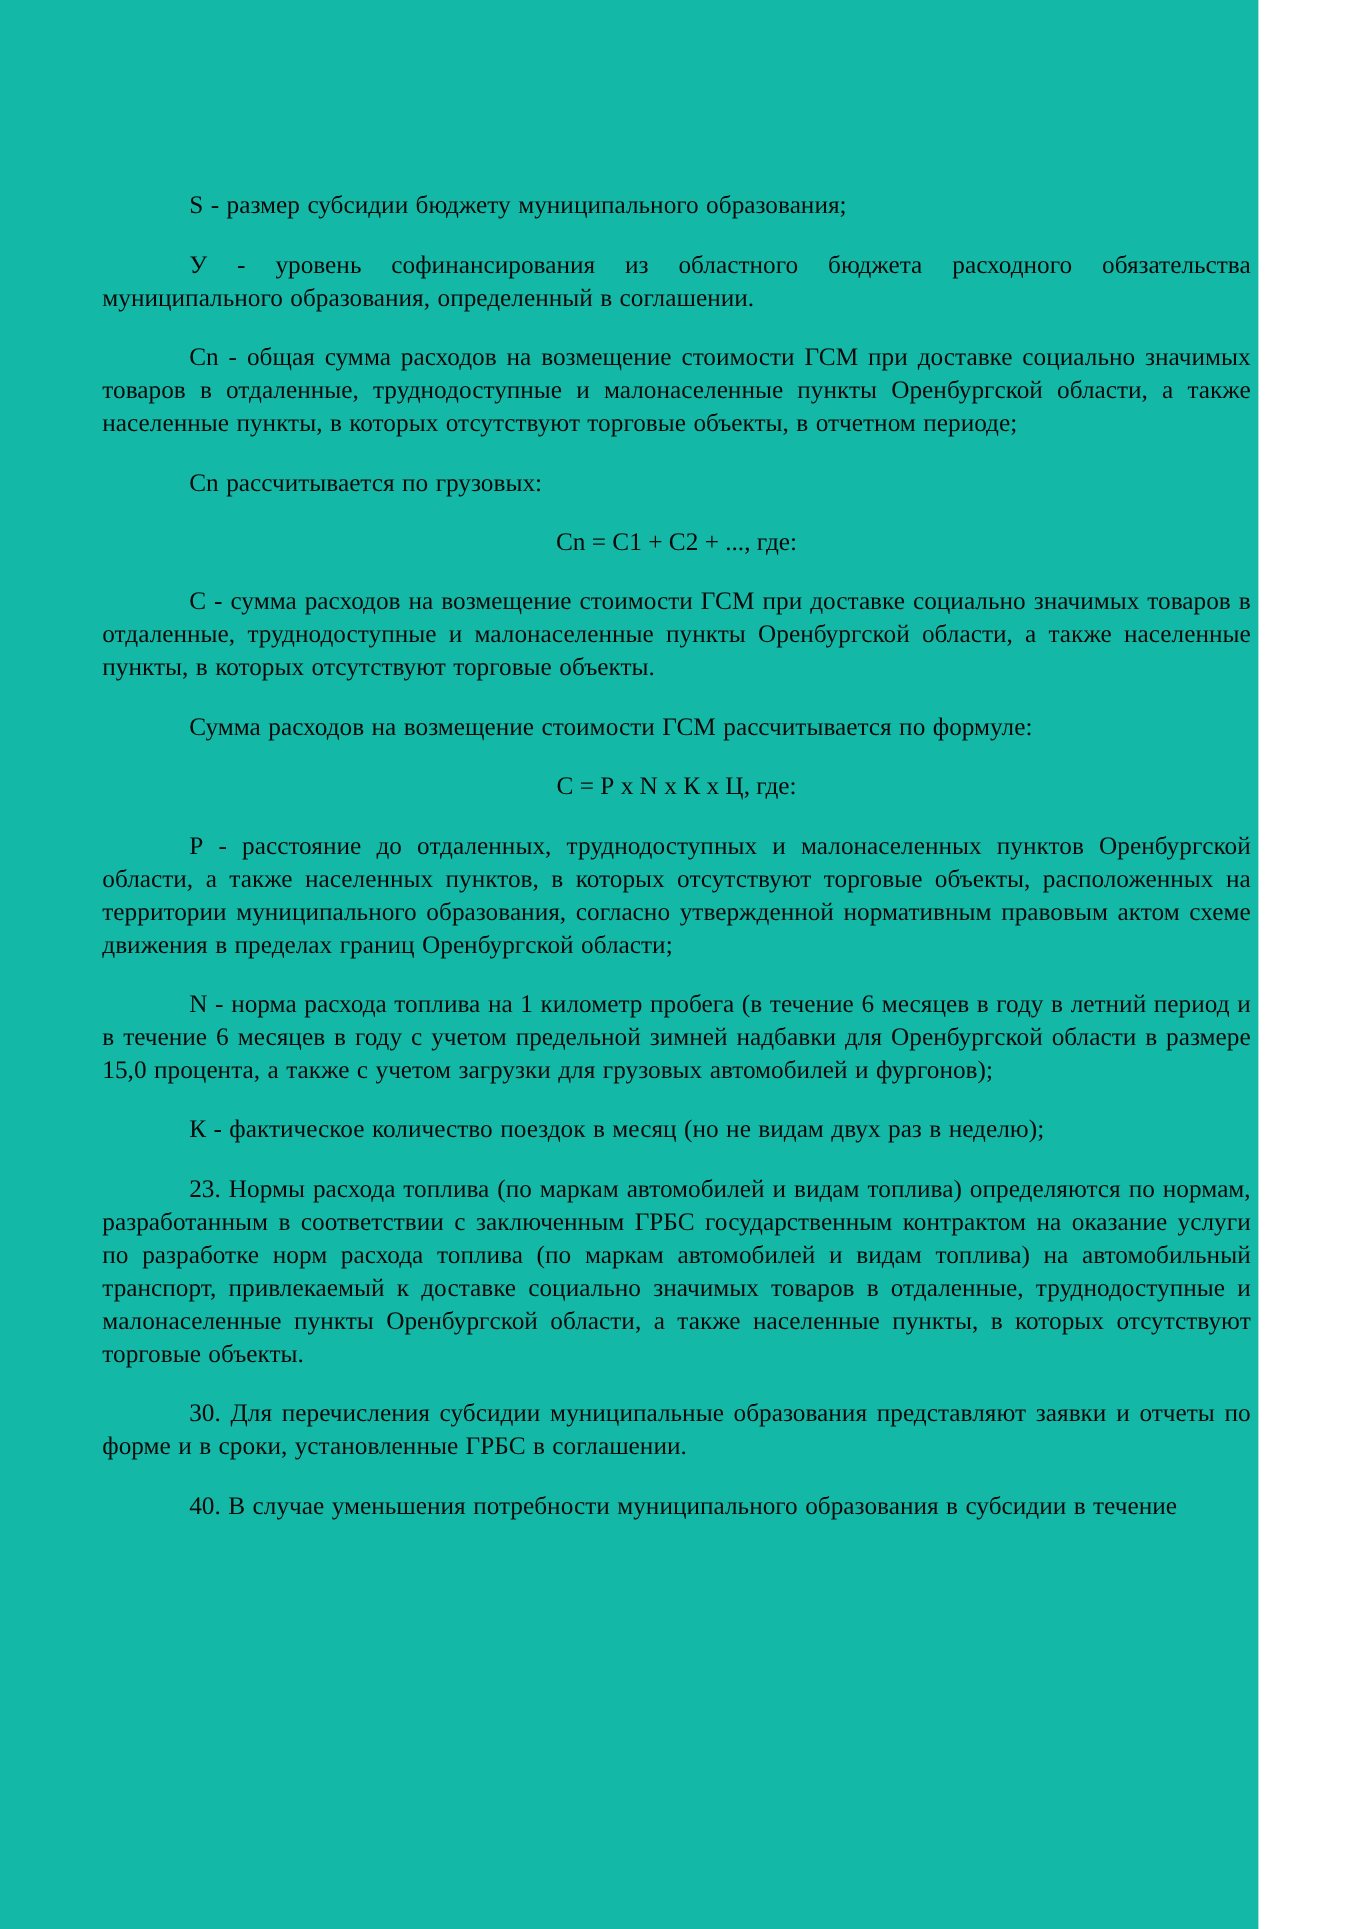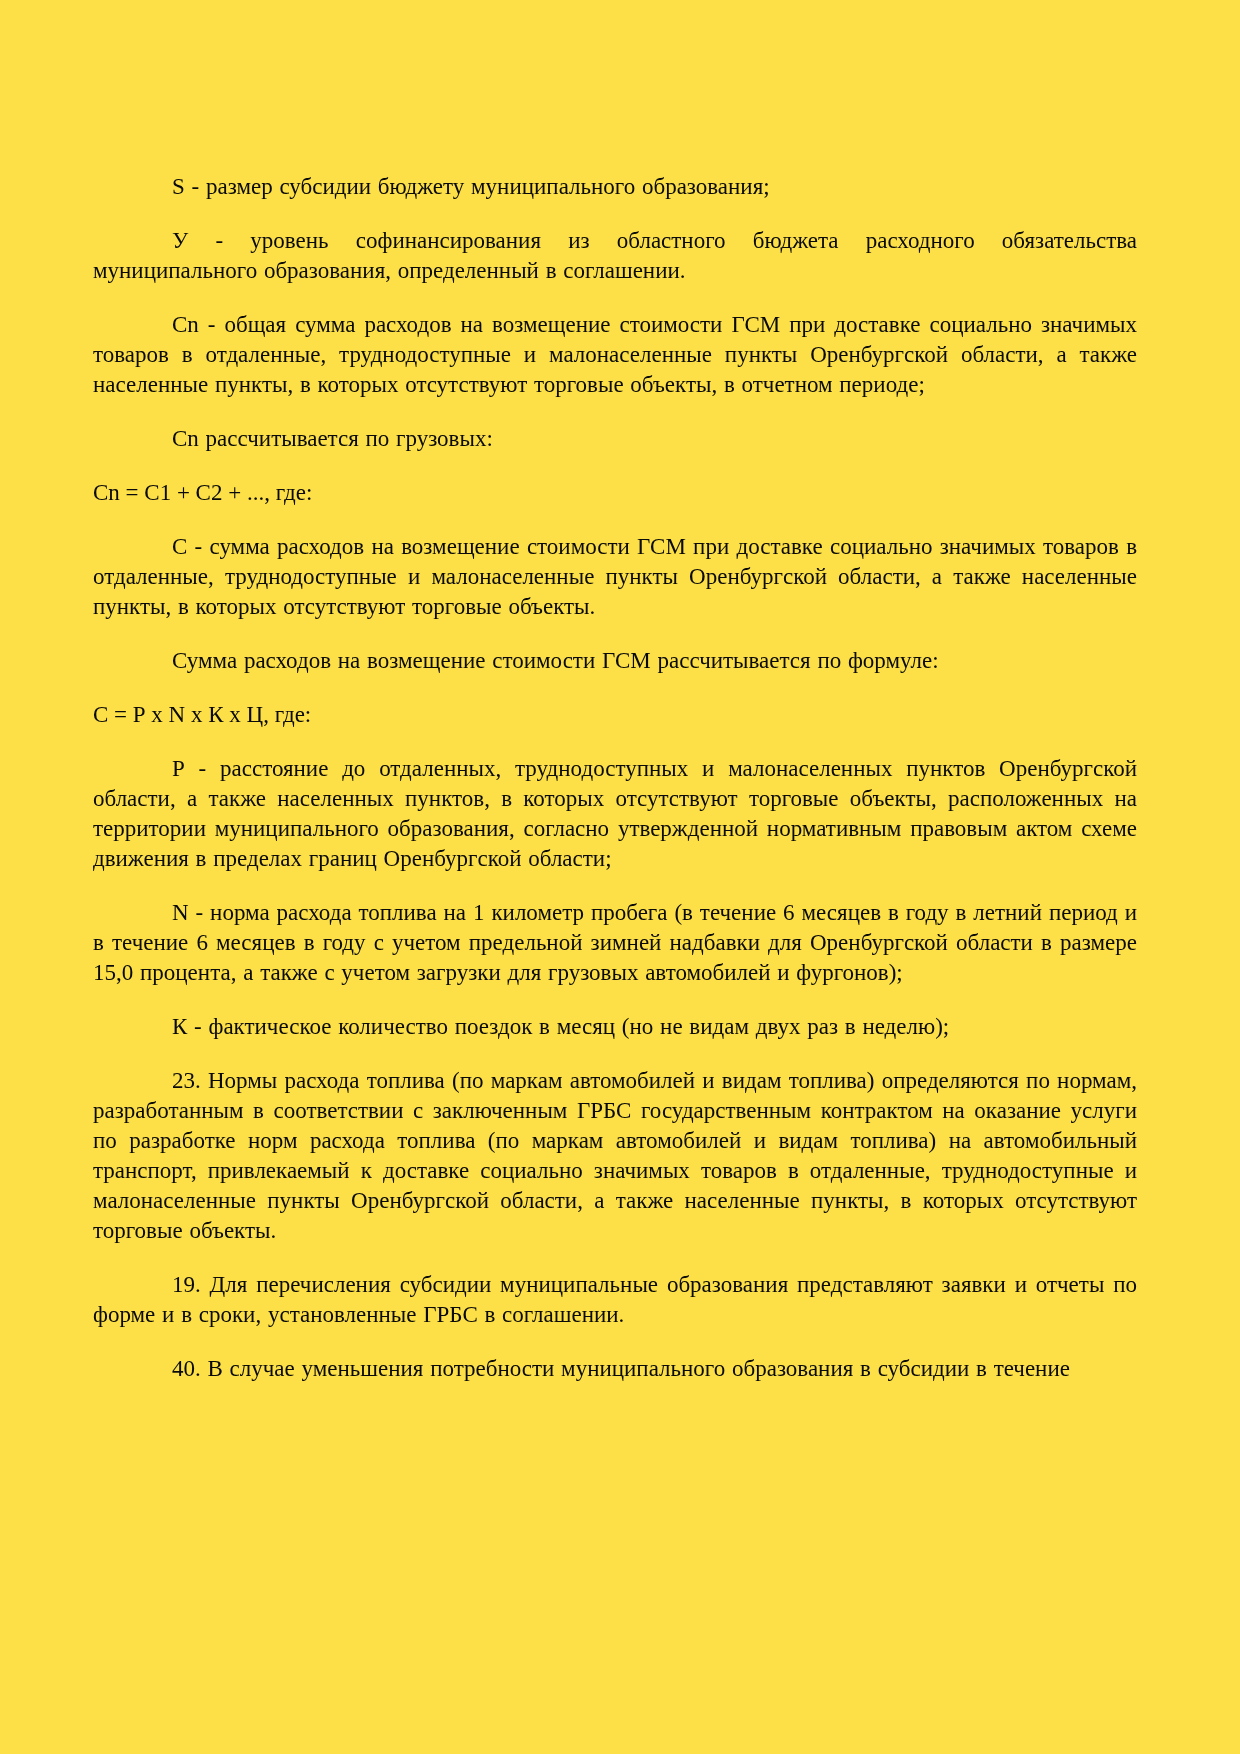--- a/index.html
+++ b/index.html
@@ -2,23 +2,23 @@
 <html lang="ru"><head>
 <meta charset="utf-8">
 <style>
   html, body {
     margin: 0;
     padding: 0;
     background: #ffffff;
   }
   .page {
     position: relative;
-    width: 1240px;
+    width: 1144px;
     height: 1754px;
-    background: #fde047;
+    background: #14b8a6;
     overflow: hidden;
     box-sizing: border-box;
   }
   .content {
     position: absolute;
     left: 93px;
     top: 172px;
     width: 1044px;
     font-family: "Liberation Serif", "DejaVu Serif", serif;
     font-size: 23px;
@@ -26,37 +26,37 @@
     color: #0a0a0a;
   }
   .para {
     margin: 0 0 24px 0;
     text-align: justify;
     text-indent: 79px;
     word-spacing: 1px;
   }
   .formula {
     margin: 0 0 24px 0;
-    text-align: left;
+    text-align: center;
     text-indent: 0;
   }
 </style>
 </head>
 <body>
 
 <div class="page">
   <div class="content">
     <p class="para">S - размер субсидии бюджету муниципального образования;</p>
     <p class="para">У - уровень софинансирования из областного бюджета расходного обязательства муниципального образования, определенный в соглашении.</p>
     <p class="para">Cn - общая сумма расходов на возмещение стоимости ГСМ при доставке социально значимых товаров в отдаленные, труднодоступные и малонаселенные пункты Оренбургской области, а также населенные пункты, в которых отсутствуют торговые объекты, в отчетном периоде;</p>
     <p class="para">Cn рассчитывается по грузовых:</p>
     <p class="formula">Cn = C1 + C2 + ..., где:</p>
     <p class="para">С - сумма расходов на возмещение стоимости ГСМ при доставке социально значимых товаров в отдаленные, труднодоступные и малонаселенные пункты Оренбургской области, а также населенные пункты, в которых отсутствуют торговые объекты.</p>
     <p class="para">Сумма расходов на возмещение стоимости ГСМ рассчитывается по формуле:</p>
     <p class="formula">С = Р х N х К х Ц, где:</p>
     <p class="para">Р - расстояние до отдаленных, труднодоступных и малонаселенных пунктов Оренбургской области, а также населенных пунктов, в которых отсутствуют торговые объекты, расположенных на территории муниципального образования, согласно утвержденной нормативным правовым актом схеме движения в пределах границ Оренбургской области;</p>
     <p class="para">N - норма расхода топлива на 1 километр пробега (в течение 6 месяцев в году в летний период и в течение 6 месяцев в году с учетом предельной зимней надбавки для Оренбургской области в размере 15,0 процента, а также с учетом загрузки для грузовых автомобилей и фургонов);</p>
     <p class="para">К - фактическое количество поездок в месяц (но не видам двух раз в неделю);</p>
     <p class="para">23. Нормы расхода топлива (по маркам автомобилей и видам топлива) определяются по нормам, разработанным в соответствии с заключенным ГРБС государственным контрактом на оказание услуги по разработке норм расхода топлива (по маркам автомобилей и видам топлива) на автомобильный транспорт, привлекаемый к доставке социально значимых товаров в отдаленные, труднодоступные и малонаселенные пункты Оренбургской области, а также населенные пункты, в которых отсутствуют торговые объекты.</p>
-    <p class="para">19. Для перечисления субсидии муниципальные образования представляют заявки и отчеты по форме и в сроки, установленные ГРБС в соглашении.</p>
+    <p class="para">30. Для перечисления субсидии муниципальные образования представляют заявки и отчеты по форме и в сроки, установленные ГРБС в соглашении.</p>
     <p class="para">40. В случае уменьшения потребности муниципального образования в субсидии в течение</p>
   </div>
 </div>
 
 </body></html>

